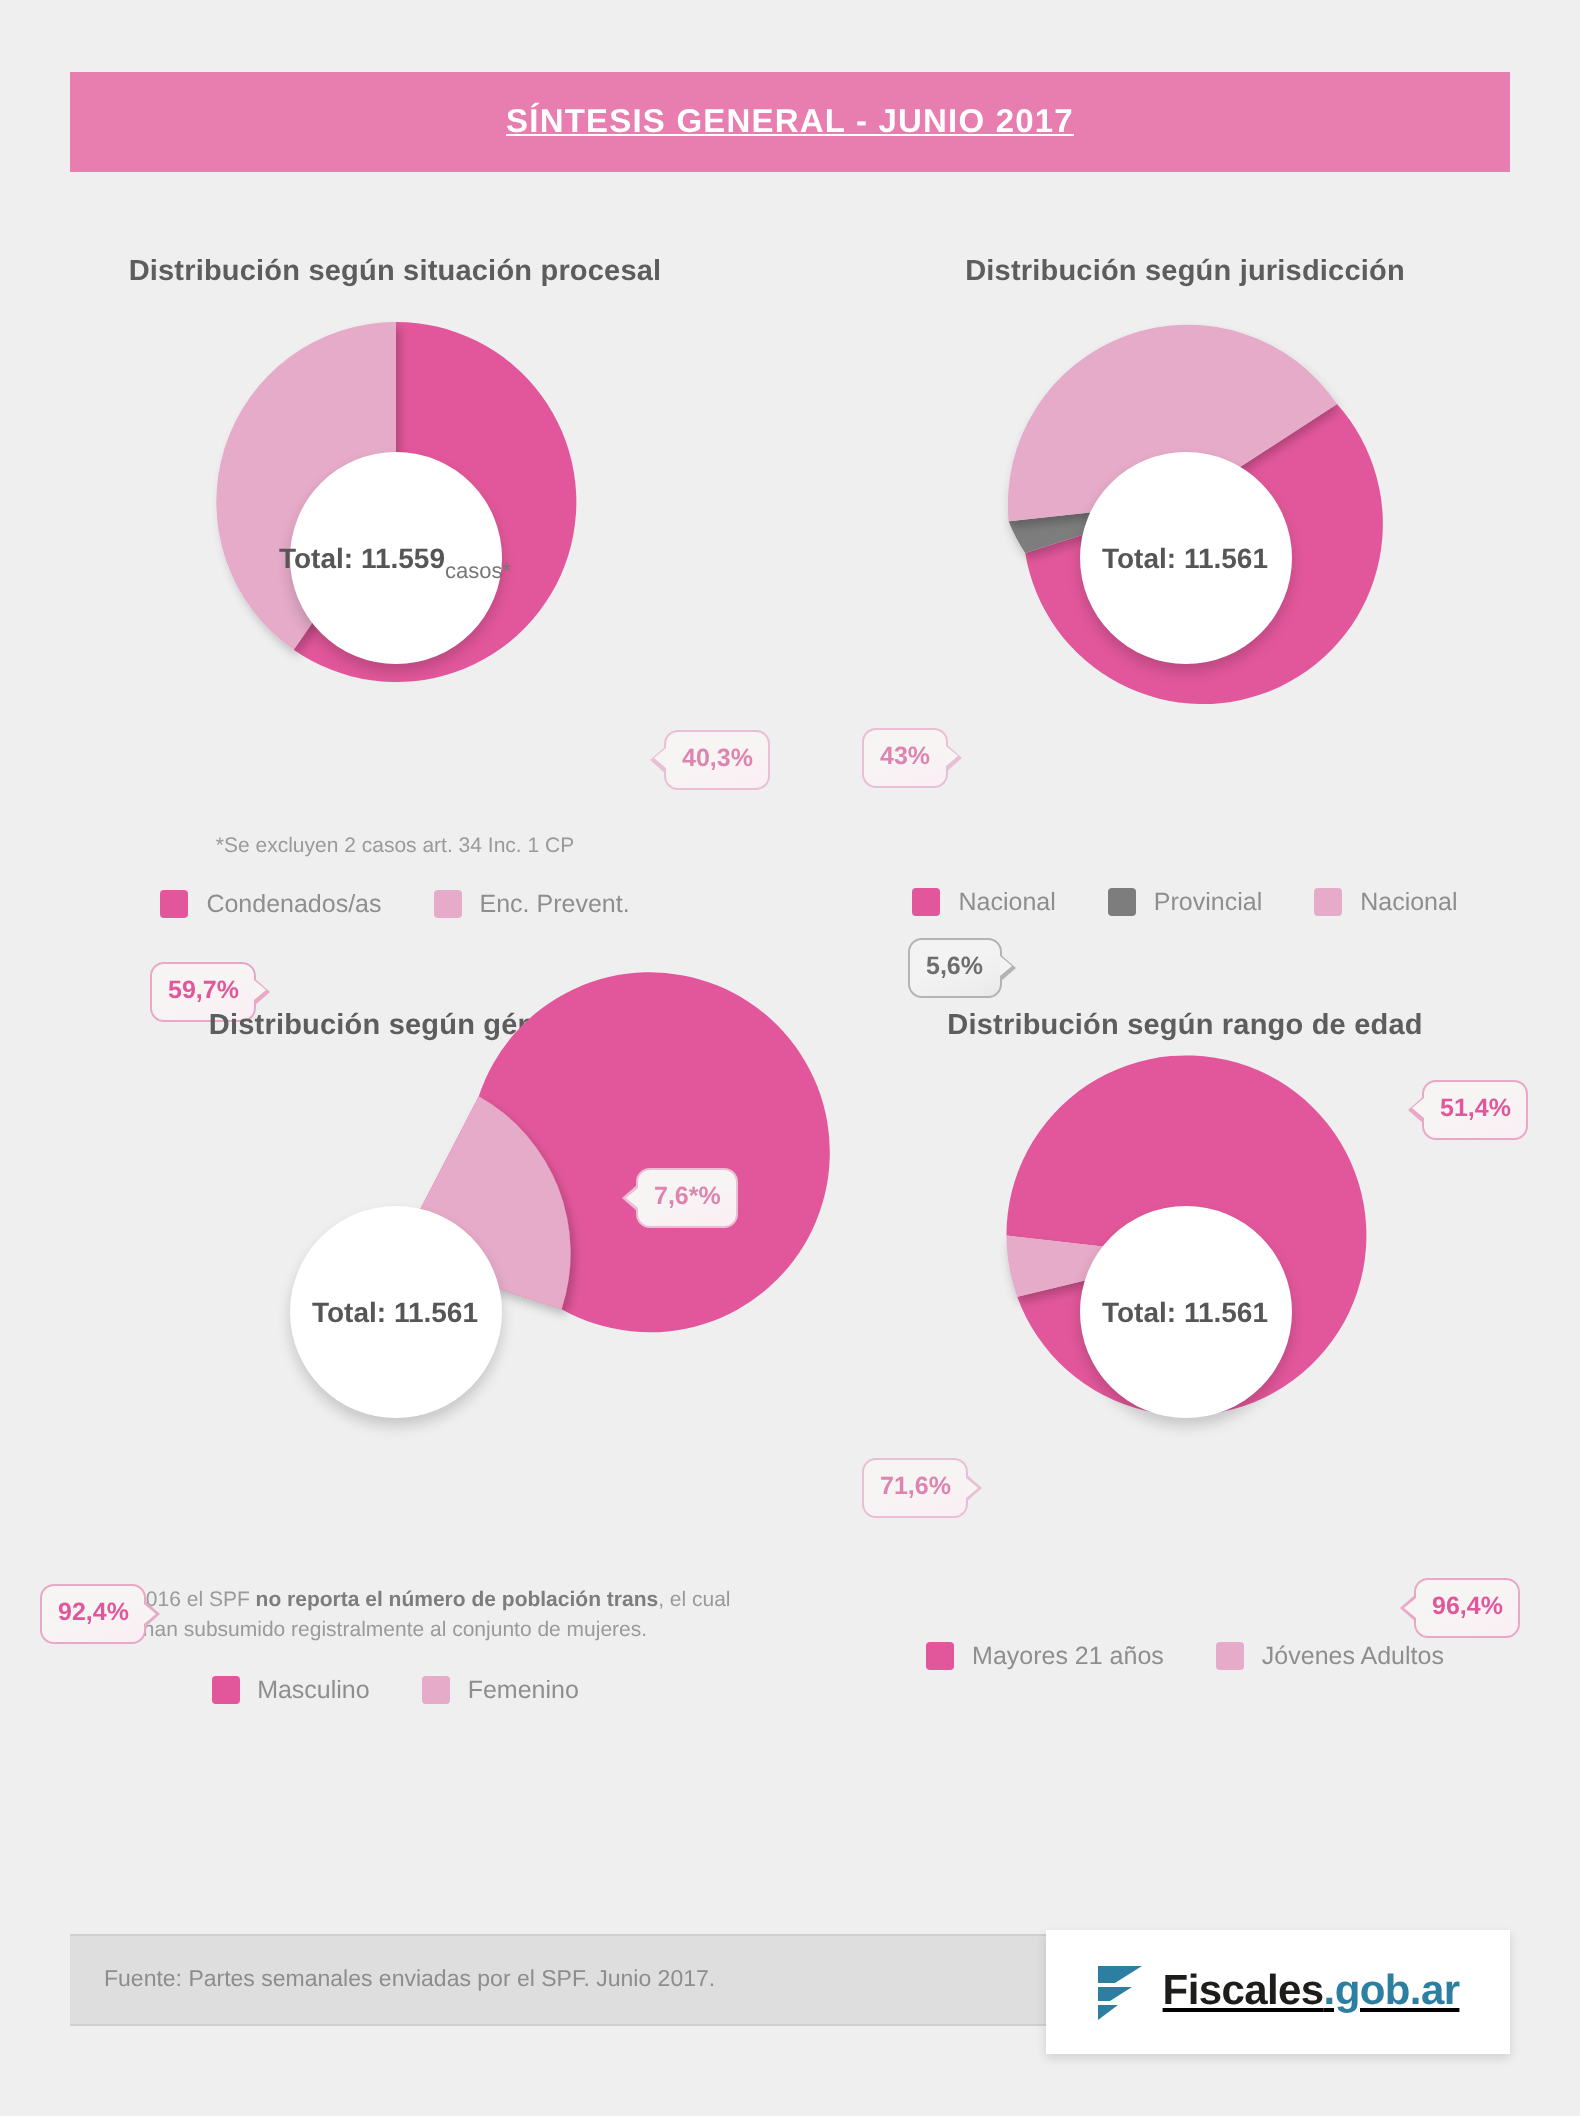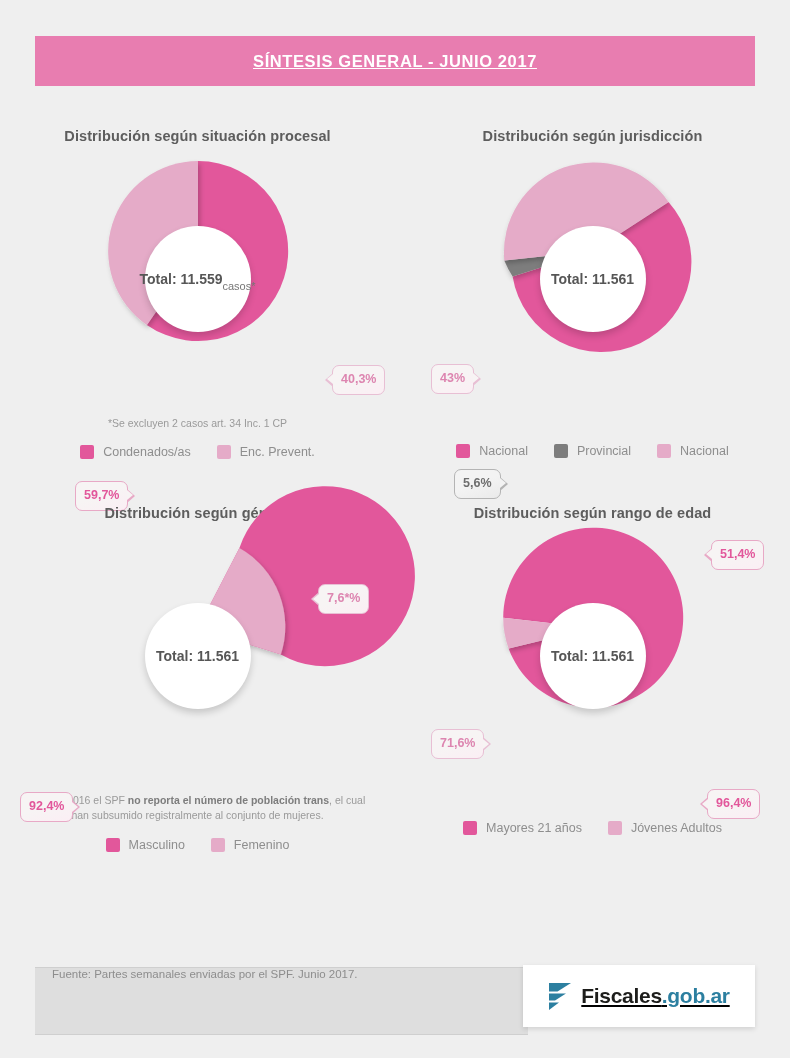--- a/index.html
+++ b/index.html
@@ -214,25 +214,26 @@
     left: 35px;
     top: 965px;
     width: 720px;
     height: 62px;
   }
   .footer-source {
     position: absolute;
     left: 0;
     top: 2px;
     width: 493px;
-    height: 68px;
+    height: 46px;
     background: #dedede;
     border-top: 1px solid #cfcfcf;
     border-bottom: 1px solid #cfcfcf;
     display: flex;
+    align-items: center;
     box-sizing: border-box;
   }
   .footer-source-text {
     font-size: 11.5px;
     color: #8d8d8d;
     padding-left: 17px;
   }
   .footer-logo {
     position: absolute;
     right: 0;

